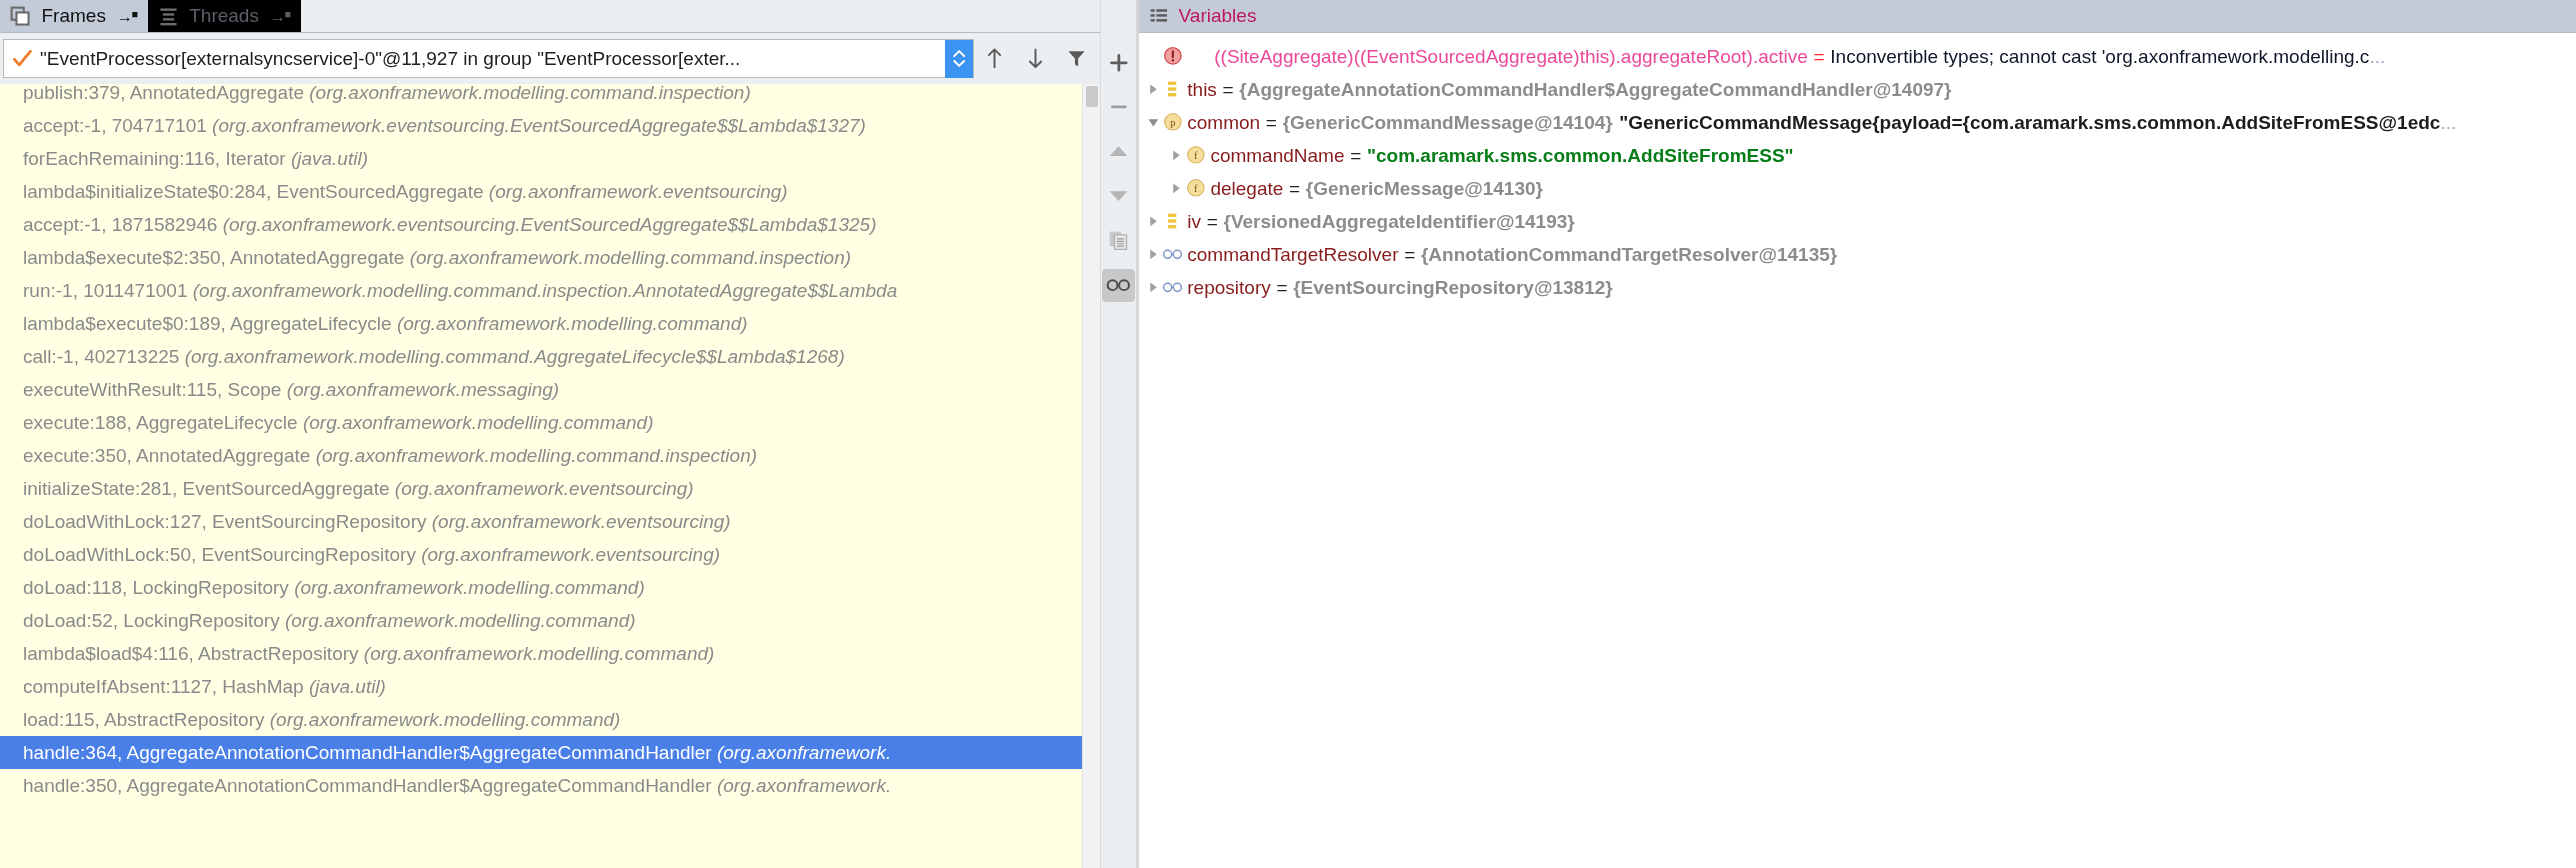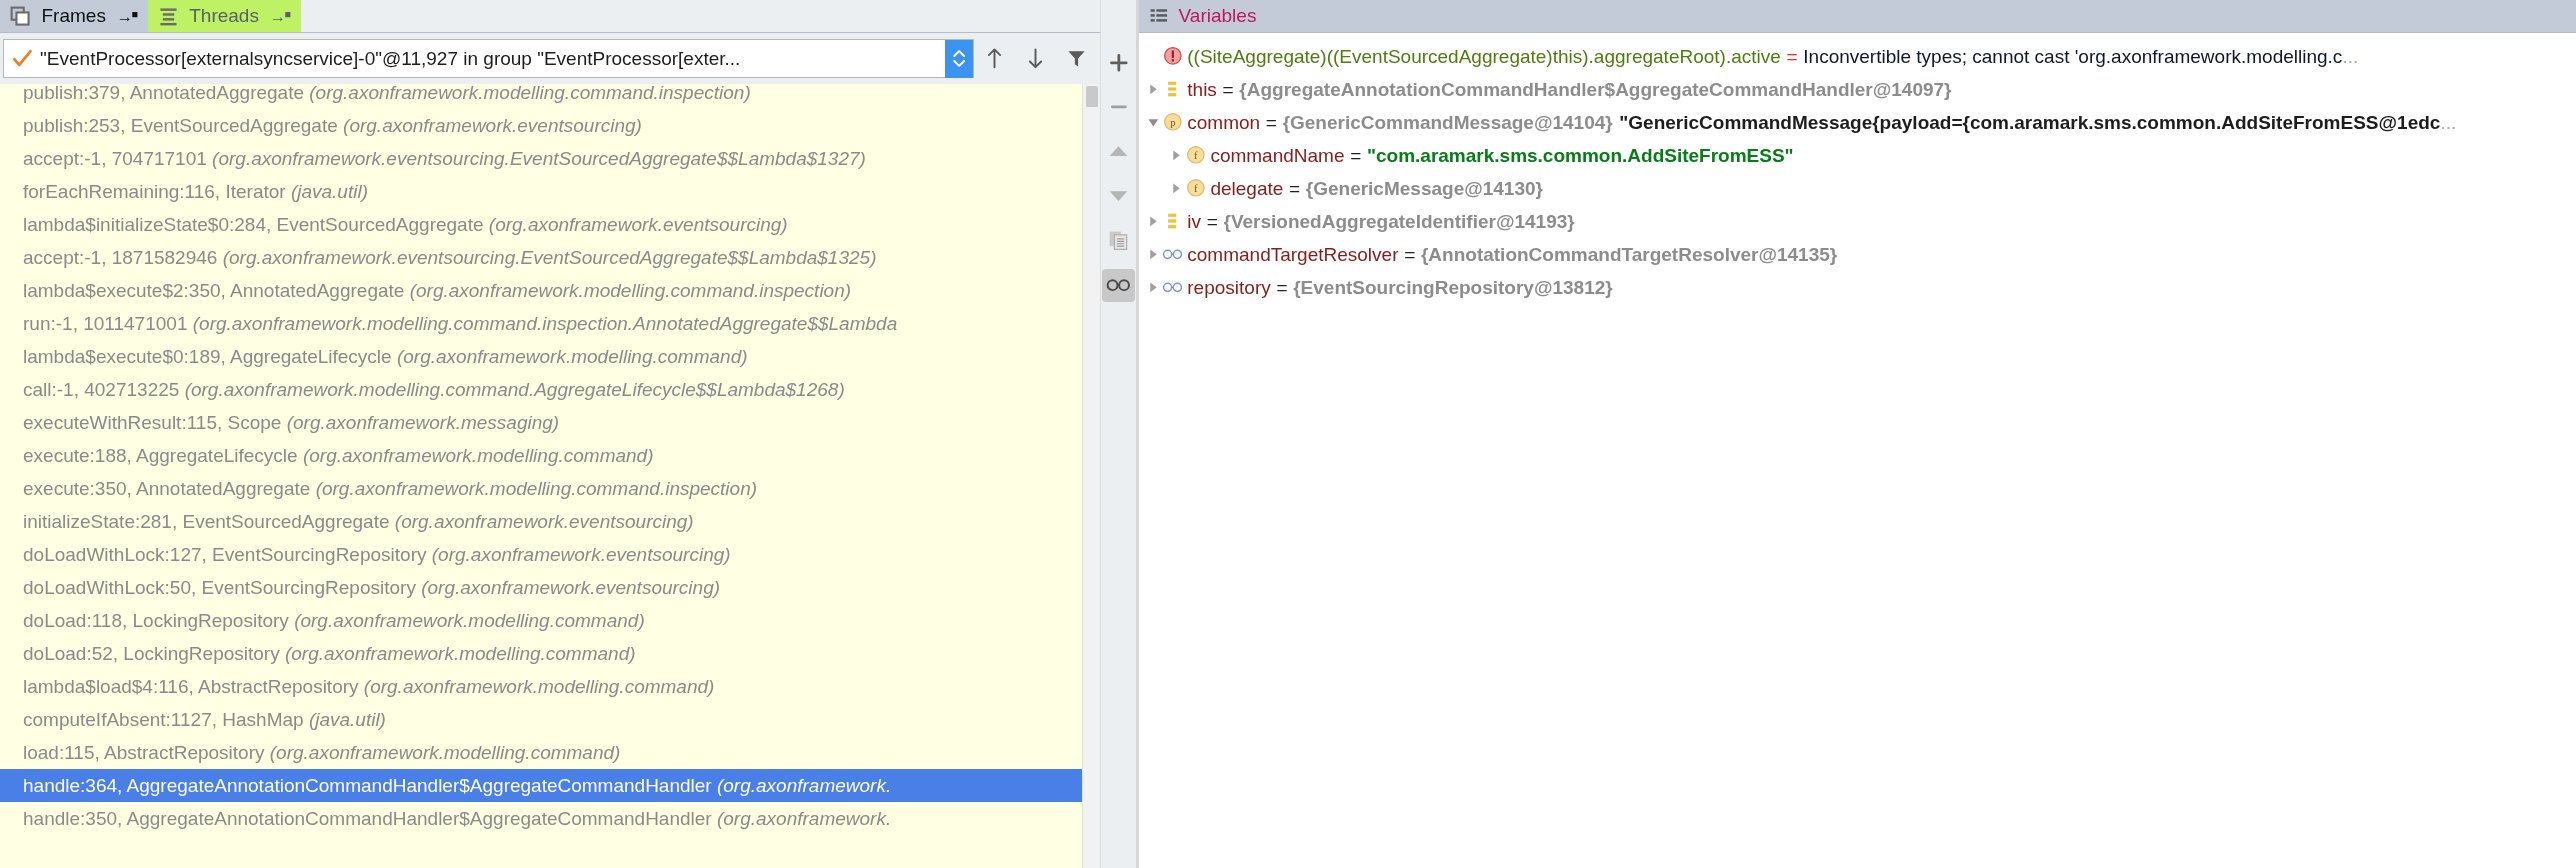--- a/index.html
+++ b/index.html
@@ -26,21 +26,21 @@
     border-bottom: 0.8px solid #b4bcc8;
     flex: 0 0 33px;
   }
   .tab {
     display: flex; align-items: center; gap: 10.7px;
     padding: 0 11.5px 0 9.8px;
     font-size: 19px; color: #1c1c1c;
     cursor: default;
   }
   .tab.active { background: #c3cbd8; color: #111; }
-  .tab.inactive { background: #bef264; color: #5a5f68; }
+  .tab.inactive { background: #000000; color: #5a5f68; }
   .tab-rest { flex: 1; background: #eceff1; }
   .tab-arrow { font-size: 16.4px; letter-spacing: -1.6px; }
   .tab-arrow .sq { font-size: 10.7px; vertical-align: 4.1px; }
   .ico { display: inline-block; line-height: 0; }
 
   
   .thread-row {
     height: 51px; background: #eceff1;
     display: flex; align-items: center;
     padding: 0 3.3px 0 3.3px;
@@ -147,21 +147,21 @@
     flex: 0 0 21px; width: 21px; height: 33px;
     display: flex; align-items: center; justify-content: center;
     margin-right: 4.1px;
   }
   .vname { color: #871c1c; flex: 0 0 auto; }
   .veq { color: #202020; padding: 0 5.7px; flex: 0 0 auto; }
   .vval { color: #8c8c8c; min-width: 0; overflow: hidden; text-overflow: ellipsis; font-weight: bold; }
   .vval.dark { color: #1d1d1d; }
   .vval.str { color: #067d17; font-weight: bold; }
   .var-row.error { color: #ff2222; }
-  .err-expr { color: #4d7c0f; }
+  .err-expr { color: #ec4899; margin-left: 27px; }
   .err-msg { color: #0f172a; min-width:0; overflow:hidden; text-overflow: ellipsis; }
   .ellip { color: #9aa7c4; }
 </style>
 </head>
 <body>
 
 <div class="app">
 
   <div class="left-pane">
 
@@ -226,21 +226,20 @@
             <path d="M3 5 L23 5 L15 14 L15 24 L11 21 L11 14 Z" fill="#5a5a5a"></path>
           </svg>
         </span>
       </div>
     </div>
 
     <div class="frames-wrap">
       <div class="frames-list">
         <div class="frames-inner">
             <div class="frame-row"><span>publish:379, AnnotatedAggregate </span><span class="pkg">(org.axonframework.modelling.command.inspection)</span></div>
-            <div class="frame-row"><span>publish:253, EventSourcedAggregate </span><span class="pkg">(org.axonframework.eventsourcing)</span></div>
             <div class="frame-row"><span>accept:-1, 704717101 </span><span class="pkg">(org.axonframework.eventsourcing.EventSourcedAggregate$$Lambda$1327)</span></div>
             <div class="frame-row"><span>forEachRemaining:116, Iterator </span><span class="pkg">(java.util)</span></div>
             <div class="frame-row"><span>lambda$initializeState$0:284, EventSourcedAggregate </span><span class="pkg">(org.axonframework.eventsourcing)</span></div>
             <div class="frame-row"><span>accept:-1, 1871582946 </span><span class="pkg">(org.axonframework.eventsourcing.EventSourcedAggregate$$Lambda$1325)</span></div>
             <div class="frame-row"><span>lambda$execute$2:350, AnnotatedAggregate </span><span class="pkg">(org.axonframework.modelling.command.inspection)</span></div>
             <div class="frame-row"><span>run:-1, 1011471001 </span><span class="pkg">(org.axonframework.modelling.command.inspection.AnnotatedAggregate$$Lambda</span></div>
             <div class="frame-row"><span>lambda$execute$0:189, AggregateLifecycle </span><span class="pkg">(org.axonframework.modelling.command)</span></div>
             <div class="frame-row"><span>call:-1, 402713225 </span><span class="pkg">(org.axonframework.modelling.command.AggregateLifecycle$$Lambda$1268)</span></div>
             <div class="frame-row"><span>executeWithResult:115, Scope </span><span class="pkg">(org.axonframework.messaging)</span></div>
             <div class="frame-row"><span>execute:188, AggregateLifecycle </span><span class="pkg">(org.axonframework.modelling.command)</span></div>

